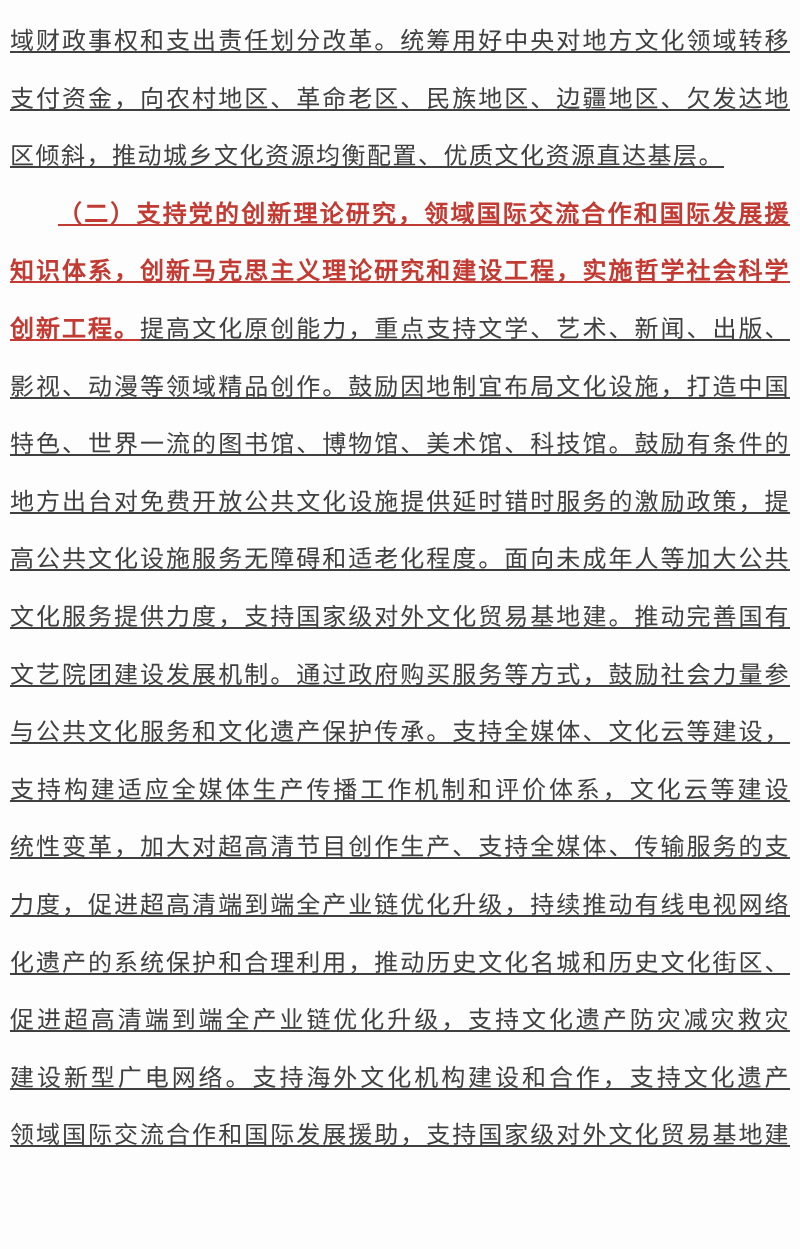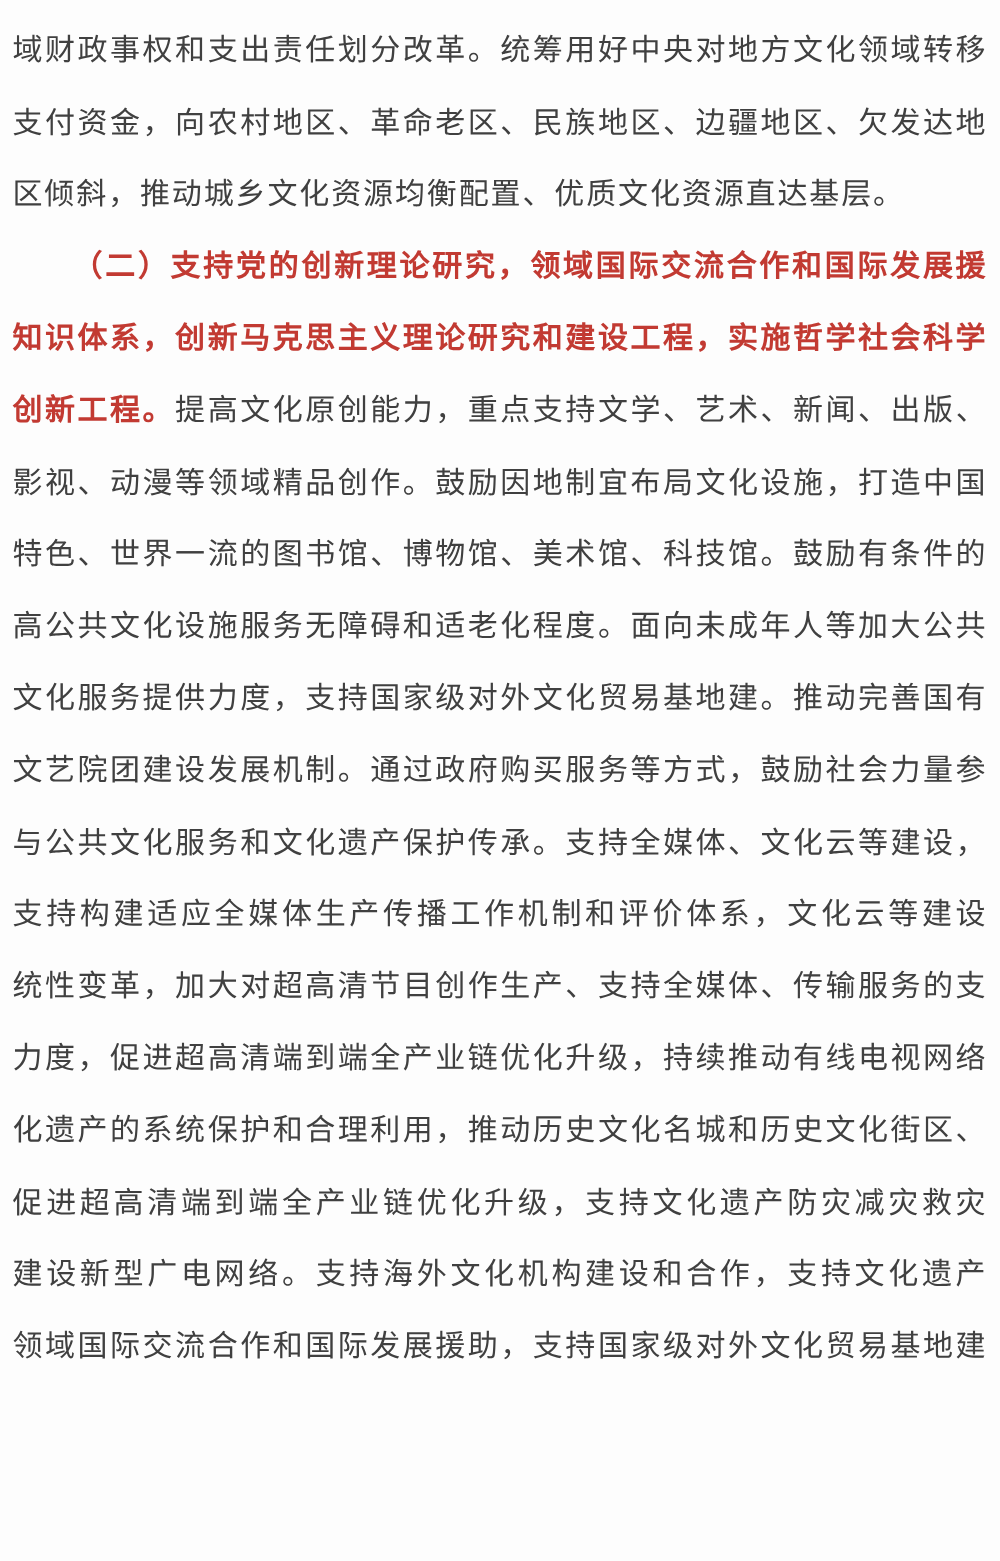--- a/index.html
+++ b/index.html
@@ -32,38 +32,39 @@
     text-align-last: justify;
     overflow: hidden;
     white-space: normal;
   }
   .line.paragraph-end {
     text-align-last: left;
   }
   .line.indent {
     text-indent: 2em;
   }
-  .seg { color: inherit; }
+  .seg { color: inherit; text-decoration: underline; }
   .seg-emphasis {
     color: var(--emphasis);
     font-weight: 700;
   }
 </style>
 </head>
 <body>
 
 <main class="article">
     <div class="line"><span class="seg">域财政事权和支出责任划分改革。统筹用好中央对地方文化领域转移</span></div>
     <div class="line"><span class="seg">支付资金，向农村地区、革命老区、民族地区、边疆地区、欠发达地</span></div>
     <div class="line paragraph-end"><span class="seg">区倾斜，推动城乡文化资源均衡配置、优质文化资源直达基层。</span></div>
     <div class="line indent"><span class="seg seg-emphasis">（二）支持党的创新理论研究，领域国际交流合作和国际发展援助</span></div>
     <div class="line"><span class="seg seg-emphasis">知识体系，创新马克思主义理论研究和建设工程，实施哲学社会科学</span></div>
     <div class="line"><span class="seg seg-emphasis">创新工程。</span><span class="seg">提高文化原创能力，重点支持文学、艺术、新闻、出版、</span></div>
     <div class="line"><span class="seg">影视、动漫等领域精品创作。鼓励因地制宜布局文化设施，打造中国</span></div>
     <div class="line"><span class="seg">特色、世界一流的图书馆、博物馆、美术馆、科技馆。鼓励有条件的</span></div>
+    <div class="line"><span class="seg">地方出台对免费开放公共文化设施提供延时错时服务的激励政策，提</span></div>
     <div class="line"><span class="seg">高公共文化设施服务无障碍和适老化程度。面向未成年人等加大公共</span></div>
     <div class="line"><span class="seg">文化服务提供力度，支持国家级对外文化贸易基地建。推动完善国有</span></div>
     <div class="line"><span class="seg">文艺院团建设发展机制。通过政府购买服务等方式，鼓励社会力量参</span></div>
     <div class="line"><span class="seg">与公共文化服务和文化遗产保护传承。支持全媒体、文化云等建设，</span></div>
     <div class="line"><span class="seg">支持构建适应全媒体生产传播工作机制和评价体系，文化云等建设</span></div>
     <div class="line"><span class="seg">统性变革，加大对超高清节目创作生产、支持全媒体、传输服务的支持</span></div>
     <div class="line"><span class="seg">力度，促进超高清端到端全产业链优化升级，持续推动有线电视网络</span></div>
     <div class="line"><span class="seg">化遗产的系统保护和合理利用，推动历史文化名城和历史文化街区、</span></div>
     <div class="line"><span class="seg">促进超高清端到端全产业链优化升级，支持文化遗产防灾减灾救灾</span></div>
     <div class="line"><span class="seg">建设新型广电网络。支持海外文化机构建设和合作，支持文化遗产</span></div>

